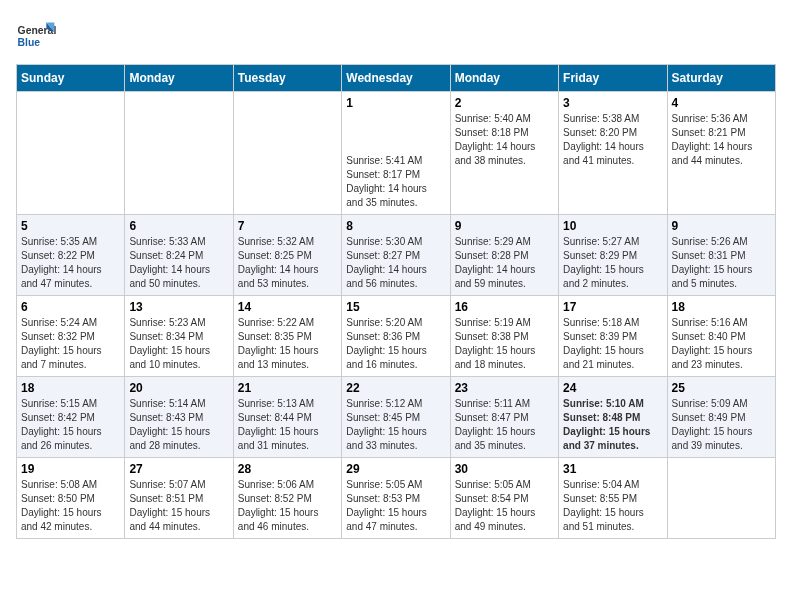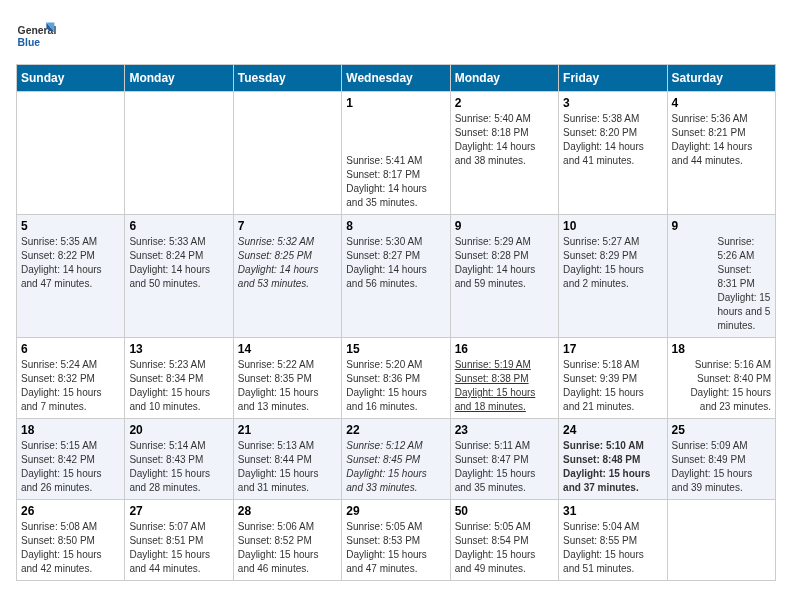--- a/index.html
+++ b/index.html
@@ -144,21 +144,21 @@
 Daylight: 14 hours and 47 minutes.</div>
         </td>
         <td>
           <span class="day-number">6</span>
           <div class="day-info" style="white-space: pre-line;">Sunrise: 5:33 AM
 Sunset: 8:24 PM
 Daylight: 14 hours and 50 minutes.</div>
         </td>
         <td>
           <span class="day-number">7</span>
-          <div class="day-info" style="white-space: pre-line; font-style: italic;">Sunrise: 5:32 AM
+          <div class="day-info" style="white-space: pre-line;">Sunrise: 5:32 AM
 Sunset: 8:25 PM
 Daylight: 14 hours and 53 minutes.</div>
         </td>
         <td>
           <span class="day-number">8</span>
           <div class="day-info" style="white-space: pre-line;">Sunrise: 5:30 AM
 Sunset: 8:27 PM
 Daylight: 14 hours and 56 minutes.</div>
         </td>
         <td>
@@ -168,21 +168,21 @@
 Daylight: 14 hours and 59 minutes.</div>
         </td>
         <td>
           <span class="day-number">10</span>
           <div class="day-info" style="white-space: pre-line;">Sunrise: 5:27 AM
 Sunset: 8:29 PM
 Daylight: 15 hours and 2 minutes.</div>
         </td>
         <td>
           <span class="day-number">9</span>
-          <div class="day-info" style="white-space: pre-line; margin-left: 46px;">Sunrise: 5:26 AM
+          <div class="day-info" style="white-space: pre-line;">Sunrise: 5:26 AM
 Sunset: 8:31 PM
 Daylight: 15 hours and 5 minutes.</div>
         </td>
       </tr>
       <tr>
         <td>
           <span class="day-number">6</span>
           <div class="day-info" style="white-space: pre-line;">Sunrise: 5:24 AM
 Sunset: 8:32 PM
 Daylight: 15 hours and 7 minutes.</div>
@@ -200,33 +200,33 @@
 Daylight: 15 hours and 13 minutes.</div>
         </td>
         <td>
           <span class="day-number">15</span>
           <div class="day-info" style="white-space: pre-line;">Sunrise: 5:20 AM
 Sunset: 8:36 PM
 Daylight: 15 hours and 16 minutes.</div>
         </td>
         <td>
           <span class="day-number">16</span>
-          <div class="day-info" style="white-space: pre-line; text-decoration: underline;">Sunrise: 5:19 AM
+          <div class="day-info" style="white-space: pre-line;">Sunrise: 5:19 AM
 Sunset: 8:38 PM
 Daylight: 15 hours and 18 minutes.</div>
         </td>
         <td>
           <span class="day-number">17</span>
           <div class="day-info" style="white-space: pre-line;">Sunrise: 5:18 AM
-Sunset: 9:39 PM
+Sunset: 8:39 PM
 Daylight: 15 hours and 21 minutes.</div>
         </td>
         <td>
           <span class="day-number">18</span>
-          <div class="day-info" style="white-space: pre-line; text-align: right;">Sunrise: 5:16 AM
+          <div class="day-info" style="white-space: pre-line;">Sunrise: 5:16 AM
 Sunset: 8:40 PM
 Daylight: 15 hours and 23 minutes.</div>
         </td>
       </tr>
       <tr>
         <td>
           <span class="day-number">18</span>
           <div class="day-info" style="white-space: pre-line;">Sunrise: 5:15 AM
 Sunset: 8:42 PM
 Daylight: 15 hours and 26 minutes.</div>
@@ -238,21 +238,21 @@
 Daylight: 15 hours and 28 minutes.</div>
         </td>
         <td>
           <span class="day-number">21</span>
           <div class="day-info" style="white-space: pre-line;">Sunrise: 5:13 AM
 Sunset: 8:44 PM
 Daylight: 15 hours and 31 minutes.</div>
         </td>
         <td>
           <span class="day-number">22</span>
-          <div class="day-info" style="white-space: pre-line; font-style: italic;">Sunrise: 5:12 AM
+          <div class="day-info" style="white-space: pre-line;">Sunrise: 5:12 AM
 Sunset: 8:45 PM
 Daylight: 15 hours and 33 minutes.</div>
         </td>
         <td>
           <span class="day-number">23</span>
           <div class="day-info" style="white-space: pre-line;">Sunrise: 5:11 AM
 Sunset: 8:47 PM
 Daylight: 15 hours and 35 minutes.</div>
         </td>
         <td>
@@ -263,21 +263,21 @@
         </td>
         <td>
           <span class="day-number">25</span>
           <div class="day-info" style="white-space: pre-line;">Sunrise: 5:09 AM
 Sunset: 8:49 PM
 Daylight: 15 hours and 39 minutes.</div>
         </td>
       </tr>
       <tr>
         <td>
-          <span class="day-number">26</span>
+          <span class="day-number">19</span>
           <div class="day-info" style="white-space: pre-line;">Sunrise: 5:08 AM
 Sunset: 8:50 PM
 Daylight: 15 hours and 42 minutes.</div>
         </td>
         <td>
           <span class="day-number">27</span>
           <div class="day-info" style="white-space: pre-line;">Sunrise: 5:07 AM
 Sunset: 8:51 PM
 Daylight: 15 hours and 44 minutes.</div>
         </td>
@@ -287,21 +287,21 @@
 Sunset: 8:52 PM
 Daylight: 15 hours and 46 minutes.</div>
         </td>
         <td>
           <span class="day-number">29</span>
           <div class="day-info" style="white-space: pre-line;">Sunrise: 5:05 AM
 Sunset: 8:53 PM
 Daylight: 15 hours and 47 minutes.</div>
         </td>
         <td>
-          <span class="day-number">50</span>
+          <span class="day-number">30</span>
           <div class="day-info" style="white-space: pre-line;">Sunrise: 5:05 AM
 Sunset: 8:54 PM
 Daylight: 15 hours and 49 minutes.</div>
         </td>
         <td>
           <span class="day-number">31</span>
           <div class="day-info" style="white-space: pre-line;">Sunrise: 5:04 AM
 Sunset: 8:55 PM
 Daylight: 15 hours and 51 minutes.</div>
         </td>

